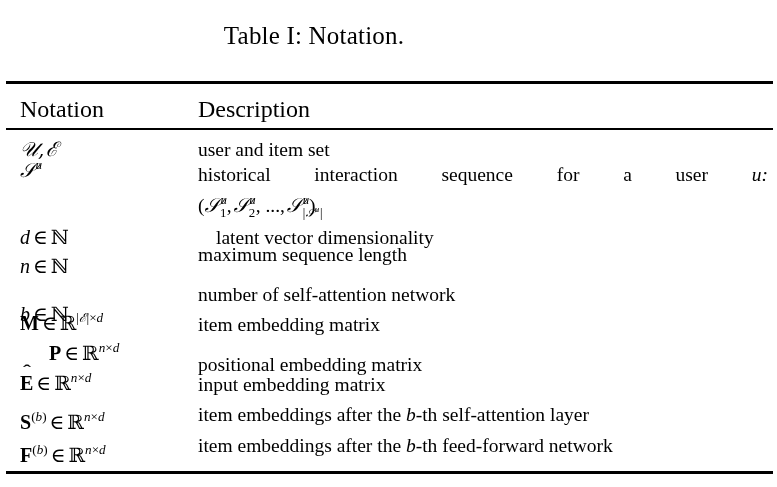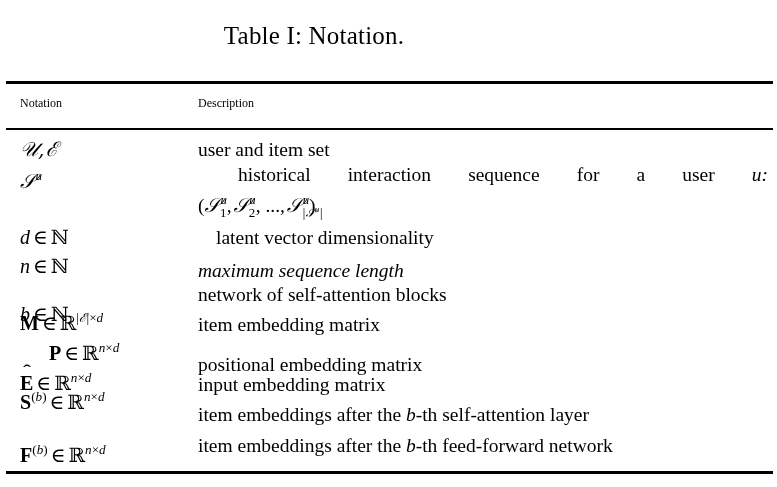--- a/index.html
+++ b/index.html
@@ -41,21 +41,21 @@
   }
   .rule-top    { top: 81px;  height: 3px; }
   .rule-header { top: 128px; height: 2px; }
   .rule-bottom { top: 471px; height: 3px; }
 
   
   .col-notation { position: absolute; left: 20px;  }
   .col-desc     { position: absolute; left: 198px; }
 
   .header-text {
-    font-size: 12px;
+    font-size: 24px;
     top: 96px;
   }
 
   .rows {
     position: absolute;
     top: 0; left: 0;
     width: 777px;
     height: 487px;
   }
 
@@ -102,21 +102,20 @@
     vertical-align: sub;
     line-height: 0;
   }
   .op { padding: 0 3px; }
 
   
   .desc-justify {
     text-align: justify;
     text-align-last: justify;
     line-height: 1.02;
-    margin-left: 40px;
   }
   .desc-cont {
     text-align: left;
     margin-top: 8px;
   }
 </style>
 </head>
 <body>
 
 <div class="page">
@@ -133,21 +132,21 @@
   <div class="rows">
 
     <div class="row">
       <div class="cell-notation" style="top:135px;">
         <span class="cal">𝒰</span><span class="cal">,</span> <span class="cal">ℰ</span>
       </div>
       <div class="cell-desc" style="top:139px;">user and item set</div>
     </div>
 
     <div class="row">
-      <div class="cell-notation" style="top:169px;">
+      <div class="cell-notation" style="top:158px;">
         <span class="cal">𝒮</span><sup class="sm">u</sup>
       </div>
       <div class="cell-desc" style="top:165px;">
         <div class="desc-justify">
           <span>historical</span>
           <span>interaction</span>
           <span>sequence</span>
           <span>for</span>
           <span>a</span>
           <span>user</span>
@@ -163,28 +162,28 @@
       <div class="cell-notation" style="top:225px;">
         <span class="mi">d</span><span class="op">∈</span><span class="bb">ℕ</span>
       </div>
       <div class="cell-desc" style="top:227px;margin-left:18px;">latent vector dimensionality</div>
     </div>
 
     <div class="row">
       <div class="cell-notation" style="top:254px;">
         <span class="mi">n</span><span class="op">∈</span><span class="bb">ℕ</span>
       </div>
-      <div class="cell-desc" style="top:260px;font-style:italic;">maximum sequence length</div>
+      <div class="cell-desc" style="top:244px;">maximum sequence length</div>
     </div>
 
     <div class="row">
       <div class="cell-notation" style="top:282px;margin-top:20px;">
         <span class="mi">b</span><span class="op">∈</span><span class="bb">ℕ</span>
       </div>
-      <div class="cell-desc" style="top:284px;">network of self-attention blocks</div>
+      <div class="cell-desc" style="top:284px;">number of self-attention network</div>
     </div>
 
     <div class="row">
       <div class="cell-notation" style="top:311px;">
         <span class="mb">M</span><span class="op">∈</span><span class="bb">ℝ</span><sup class="sm" style="font-style:normal;">|<span class="cal" style="font-size:0.95em;">ℰ</span>|×<span class="mi">d</span></sup>
       </div>
       <div class="cell-desc" style="top:314px;">item embedding matrix</div>
     </div>
 
     <div class="row">
@@ -196,21 +195,21 @@
 
     <div class="row">
       <div class="cell-notation" style="top:371px;">
         <span class="mb" style="position:relative;display:inline-block;">
           <span style="position:absolute;left:50%;top:-10px;transform:translateX(-50%) scaleX(1.5);font-weight:bold;font-size:0.8em;">̂</span>E</span><span class="op">∈</span><span class="bb">ℝ</span><sup class="sm" style="font-style:normal;"><span class="mi">n</span>×<span class="mi">d</span></sup>
       </div>
       <div class="cell-desc" style="top:374px;">input embedding matrix</div>
     </div>
 
     <div class="row">
-      <div class="cell-notation" style="top:390px;">
+      <div class="cell-notation" style="top:410px;">
         <span class="mb">S</span><sup class="sm" style="font-style:normal;">(<span class="mi">b</span>)</sup><span class="op">∈</span><span class="bb">ℝ</span><sup class="sm" style="font-style:normal;"><span class="mi">n</span>×<span class="mi">d</span></sup>
       </div>
       <div class="cell-desc" style="top:404px;">
         <span>item embeddings after the </span><span class="mi">b</span><span>-th self-attention layer</span>
       </div>
     </div>
 
     <div class="row">
       <div class="cell-notation" style="top:432px;margin-top:11px;">
         <span class="mb">F</span><sup class="sm" style="font-style:normal;">(<span class="mi">b</span>)</sup><span class="op">∈</span><span class="bb">ℝ</span><sup class="sm" style="font-style:normal;"><span class="mi">n</span>×<span class="mi">d</span></sup>

